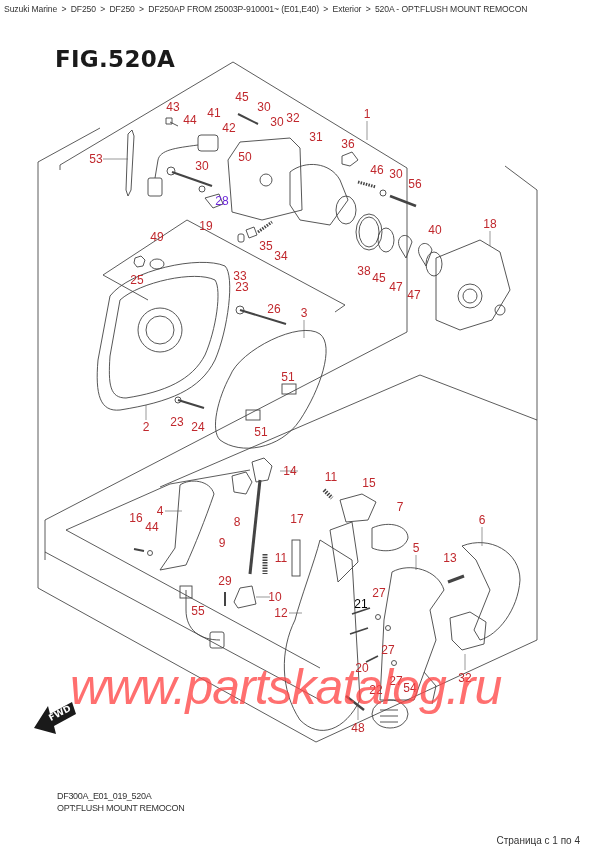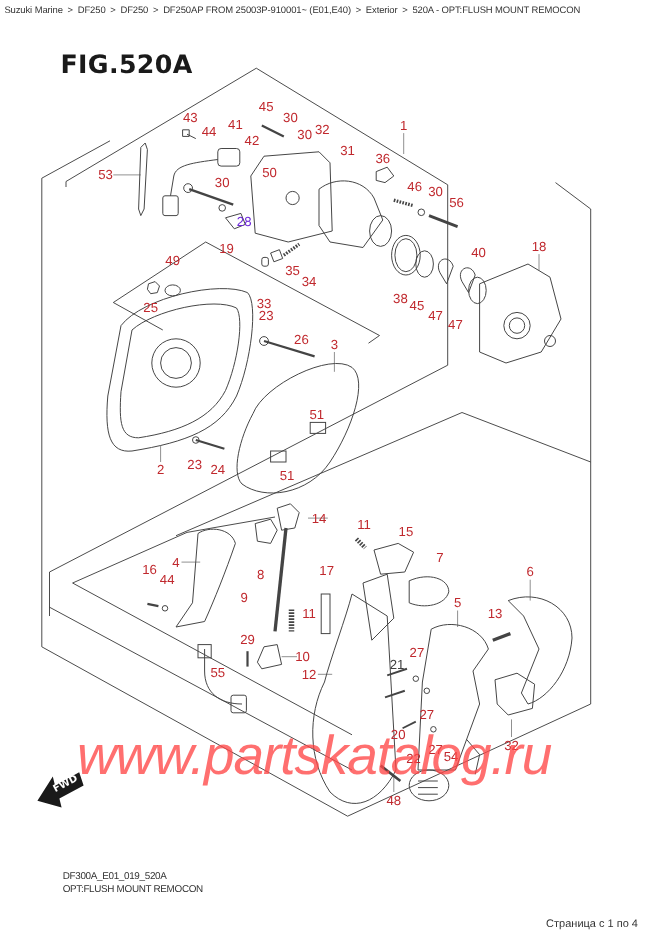--- a/index.html
+++ b/index.html
@@ -254,21 +254,21 @@
     <div class="callout" style="left: 369px; top: 483px; color: rgb(192, 40, 45);">15</div>
     <div class="callout" style="left: 400px; top: 507px; color: rgb(192, 40, 45);">7</div>
     <div class="callout" style="left: 482px; top: 520px; color: rgb(192, 40, 45);">6</div>
     <div class="callout" style="left: 416px; top: 548px; color: rgb(192, 40, 45);">5</div>
     <div class="callout" style="left: 450px; top: 558px; color: rgb(192, 40, 45);">13</div>
     <div class="callout" style="left: 225px; top: 581px; color: rgb(192, 40, 45);">29</div>
     <div class="callout" style="left: 275px; top: 597px; color: rgb(192, 40, 45);">10</div>
     <div class="callout" style="left: 281px; top: 613px; color: rgb(192, 40, 45);">12</div>
     <div class="callout" style="left: 198px; top: 611px; color: rgb(192, 40, 45);">55</div>
     <div class="callout" style="left: 379px; top: 593px; color: rgb(192, 40, 45);">27</div>
-    <div class="callout" style="left: 361px; top: 604px; color: #404040;">21</div>
+    <div class="callout" style="left: 361px; top: 604px; color: #000000;">21</div>
     <div class="callout" style="left: 388px; top: 650px; color: rgb(192, 40, 45);">27</div>
     <div class="callout" style="left: 362px; top: 668px; color: rgb(192, 40, 45);">20</div>
     <div class="callout" style="left: 396px; top: 681px; color: rgb(192, 40, 45);">27</div>
     <div class="callout" style="left: 376px; top: 690px; color: rgb(192, 40, 45);">22</div>
     <div class="callout" style="left: 410px; top: 688px; color: rgb(192, 40, 45);">54</div>
     <div class="callout" style="left: 465px; top: 678px; color: rgb(192, 40, 45);">32</div>
     <div class="callout" style="left: 358px; top: 728px; color: rgb(192, 40, 45);">48</div>
   </div>
 
 <div class="watermark">www.partskatalog.ru</div>

